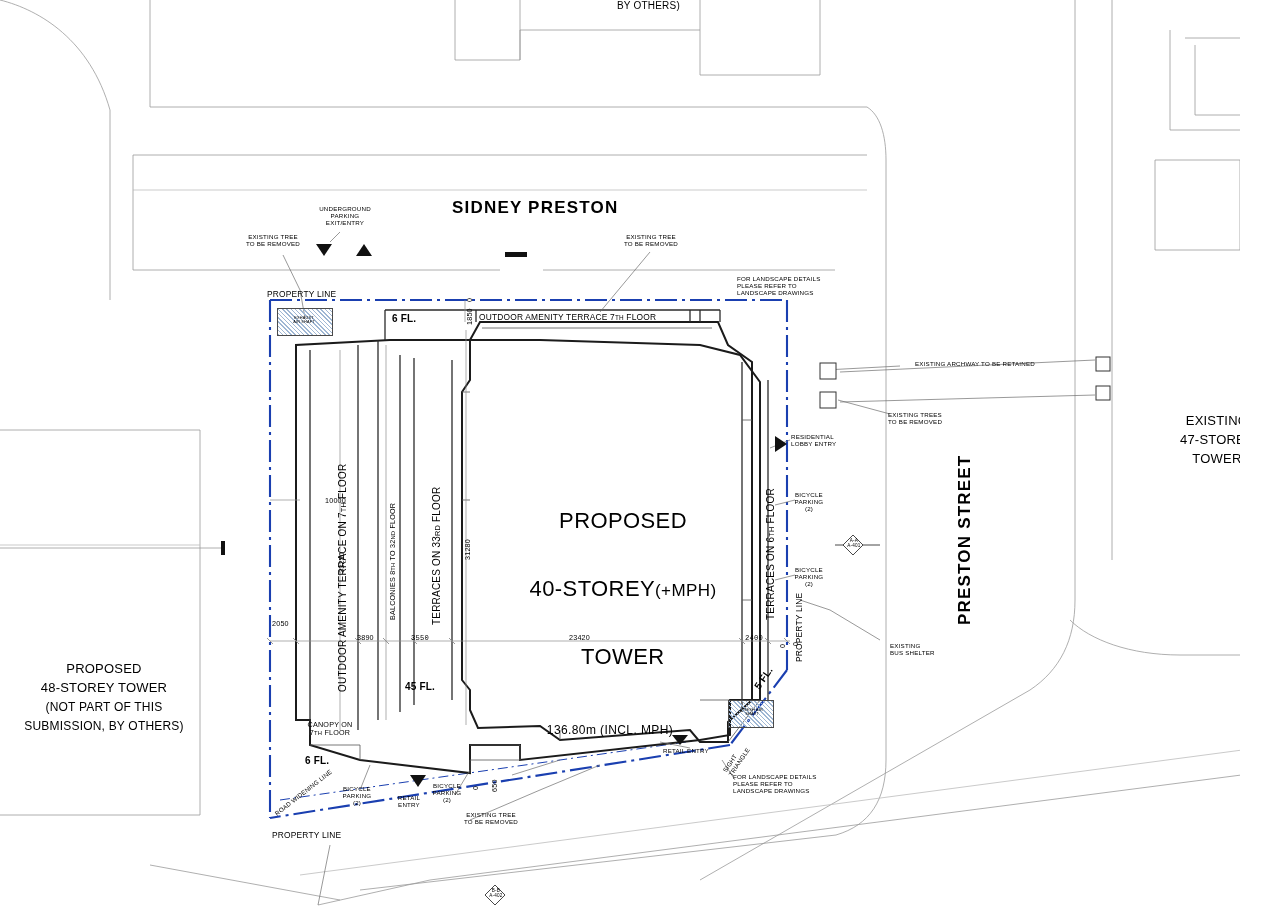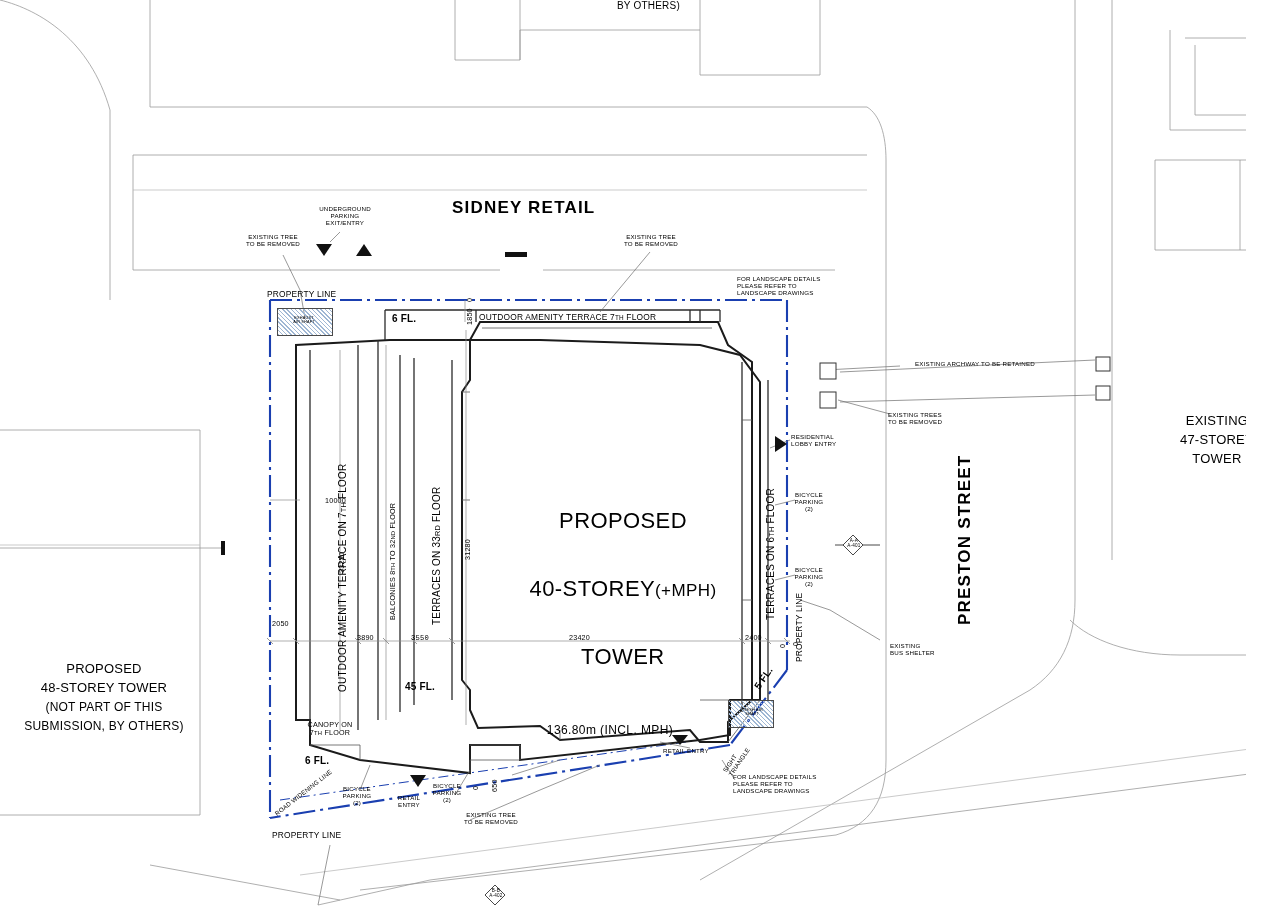--- a/index.html
+++ b/index.html
@@ -10,21 +10,20 @@
   body {
     font-family: "Liberation Sans", sans-serif;
     color: #000000;
   }
   #sheet {
     position: relative;
     width: 1240px;
     height: 914px;
     overflow: hidden;
     background: #ffffff;
-    padding-left: 6px;
   }
   #sheet svg.base {
     position: absolute;
     left: 0; top: 0;
     width: 1280px;
     height: 914px;
   }
   .lbl {
     position: absolute;
     white-space: pre;
@@ -240,21 +239,21 @@
       <rect x="505" y="252" width="22" height="5"></rect>
       <rect x="221" y="541" width="4" height="14"></rect>
     </g>
   </svg>
 
   <div class="sq-hatch" style="left:277px; top:308px; width:54px; height:26px;"></div>
   <div class="sq-hatch" style="left:728px; top:700px; width:44px; height:26px;"></div>
 
   <div class="lbl med" style="left:617px; top:0px;">BY OTHERS)</div>
 
-  <div class="lbl street bold" style="left:452px; top:198px;">SIDNEY RETAIL</div>
+  <div class="lbl street bold" style="left:452px; top:198px;">SIDNEY PRESTON</div>
   <div class="lbl street bold rot90" style="left:955px; top:625px;">PRESTON STREET</div>
 
   <div class="lbl big center" style="left:1180px; top:412px; line-height:1.45;">EXISTING<br>47-STOREY<br>TOWER</div>
   <div class="lbl big center" style="left:14px; top:660px; width:180px; line-height:1.45;">PROPOSED<br>48-STOREY TOWER<br><span style="font-size:12px;">(NOT PART OF THIS<br>SUBMISSION, BY OTHERS)</span></div>
 
   <div class="lbl towertext" style="left:480px; top:470px; width:260px;">
     <span>PROPOSED</span><br>
     <span>40-STOREY</span><span class="sub">(+MPH)</span><br>
     <span>TOWER</span>
     <div class="m" style="margin-top:12px;">136.80m (INCL. MPH)</div>
@@ -306,21 +305,21 @@
 
   <div class="lbl xsmall rot90" style="left:466px; top:325px;">1850</div>
   <div class="lbl xsmall rot90" style="left:466px; top:302px;">0</div>
   <div class="lbl xsmall" style="left:292px; top:497px;margin-left:33px;">10000</div>
   <div class="lbl xsmall rot90" style="left:338px; top:573px;">33250</div>
   <div class="lbl xsmall rot90" style="left:464px; top:560px;">31280</div>
   <div class="lbl xsmall" style="left:272px; top:620px;">2050</div>
   <div class="lbl xsmall" style="left:357px; top:634px;">3890</div>
   <div class="lbl xsmall" style="left:411px; top:634px;font-family:Liberation Mono, monospace;">3550</div>
   <div class="lbl xsmall" style="left:569px; top:634px;">23420</div>
-  <div class="lbl xsmall" style="left:745px; top:634px;">2400</div>
+  <div class="lbl xsmall" style="left:745px; top:634px;font-family:Liberation Mono, monospace;">2400</div>
   <div class="lbl xsmall rot90" style="left:792px; top:646px;">0</div>
   <div class="lbl xsmall rot90" style="left:472px; top:790px;">0</div>
   <div class="lbl xsmall rot90" style="left:779px; top:648px;">0</div>
   <div class="lbl xsmall rot90" style="left:491px; top:792px;">650</div>
 
   <div class="lbl" style="left:846px; top:538px; font-size:4.6px; text-align:center; width:16px;">A-A<br>A-401</div>
   <div class="lbl" style="left:488px; top:888px; font-size:4.6px; text-align:center; width:16px;">B-B<br>A-402</div>
 
 </div>
 

